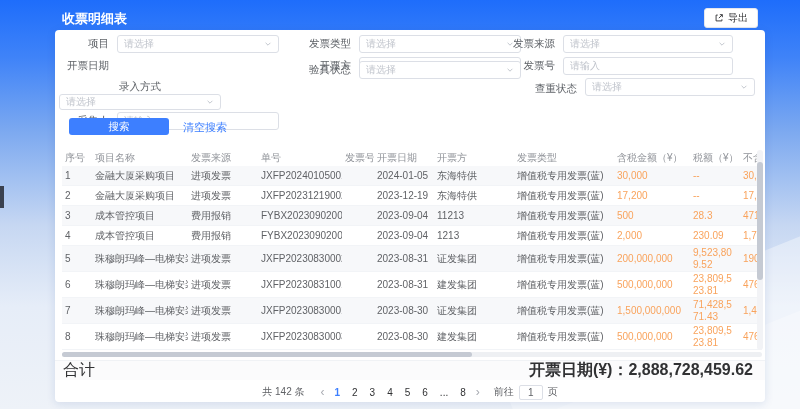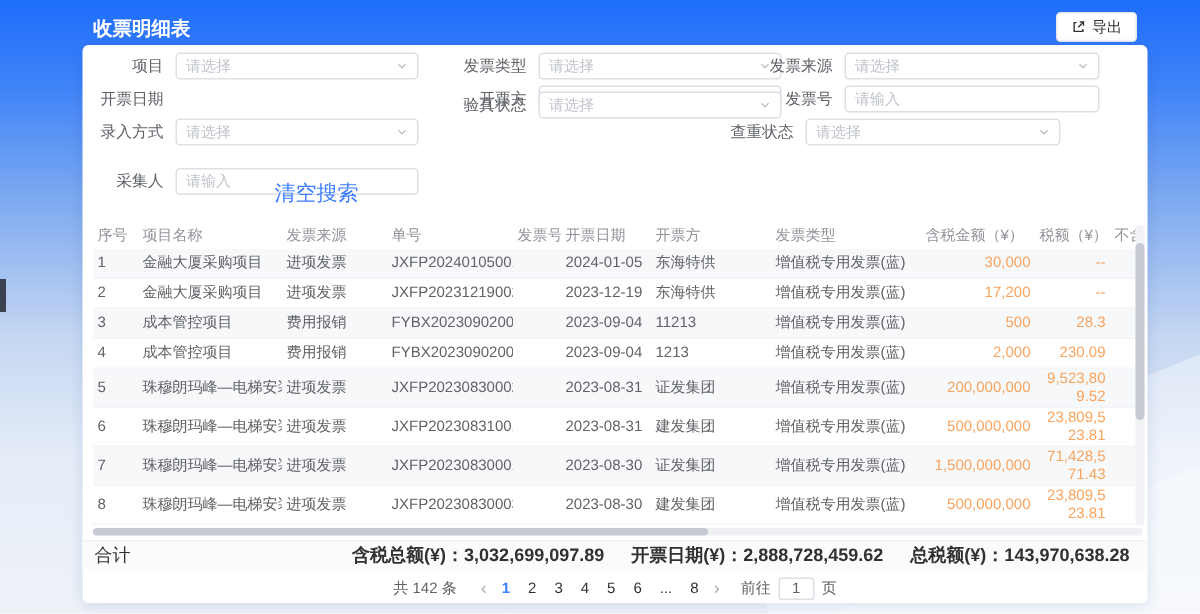--- a/index.html
+++ b/index.html
@@ -26,50 +26,50 @@
     display:flex; align-items:center; padding:0 6px; font-size:10px; color:#c0c4cc; }
   .field .ph { color:#c0c4cc; }
   .w162 { width:162px; } .w170 { width:170px; }
   .select { justify-content:space-between; }
   .chev { width:8px; height:8px; flex:none; }
   .sep { color:#606266; margin:0 6px; flex:none; }
   .cal { width:10px; height:10px; margin-right:5px; flex:none; }
   .search-btn { position:absolute; left:14px; top:88px; width:100px; height:17px;
     background:#3D7FFF; color:#fff; font-size:10.5px; border:none; border-radius:3px;
     display:flex; align-items:center; justify-content:center; cursor:pointer; }
-  .clear-link { position:absolute; left:128px; top:90px; font-size:14px; color:#3D7FFF; cursor:pointer; }
+  .clear-link { position:absolute; left:128px; top:90px; font-size:11px; color:#3D7FFF; cursor:pointer; }
 
   
   .table-clip { position:absolute; left:7px; top:120px; width:700px; height:200px; overflow:hidden; }
   .table-inner { width:800px; }
   .thead, .trow { display:flex; align-items:center; }
   .thead { height:16px; font-size:10px; color:#909399; }
   .trow { height:20px; font-size:10px; color:#606266; border-bottom:1px solid #f2f4f7; }
   .trow.tall { height:26px; }
   .trow.odd { background:#f7f8fa; }
   .cell { flex:none; padding:0 3px; white-space:nowrap; overflow:hidden; line-height:1.15; }
   .c0{width:30px}.c1{width:96px}.c2{width:70px}.c3{width:84px}.c4{width:32px}
   .c5{width:60px}.c6{width:80px}.c7{width:100px}.c8{width:76px}
   .c9{width:50px; white-space:normal; word-break:break-all;}
   .c10{width:120px}
   .thead .c9 { white-space:nowrap; }
-  .amt { color:#F9A35C;text-align:right; }
+  .amt { color:#F9A35C; }
 
   .hscroll { position:absolute; left:7px; top:322px; width:700px; height:5px;
     background:#eef0f3; border-radius:3px; }
   .hscroll .thumb { width:410px; height:5px; background:#c5cad3; border-radius:3px; }
   .vscroll { position:absolute; right:2px; top:120px; width:6px; height:200px;
     background:#f2f3f6; border-radius:3px; }
   .vscroll .thumb { position:absolute; top:12px; width:6px; height:118px;
     background:#c5cad3; border-radius:3px; }
 
   
   .tfoot { position:absolute; left:0; top:330px; width:710px; height:20px;
     background:#fbfbfc; border-top:1px solid #f0f2f5; display:flex; align-items:center;
-    font-size:12px; color:#303133; }
+    font-size:16px; color:#303133; }
   .tfoot .sum-label { padding-left:8px; }
   .totals { margin-left:auto; display:flex; gap:18px; padding-right:12px; font-weight:bold; }
 
   
   .pager { position:absolute; left:0; top:353px; width:710px; height:18px;
     display:flex; justify-content:center; align-items:center; gap:8px;
     font-size:10px; color:#606266; }
   .pager .total { color:#606266; margin-right:8px; }
   .pg-arrow { color:#a8abb2; font-size:12px; line-height:10px; cursor:pointer; }
   .page { color:#303133; cursor:pointer; padding:0 2px; }
@@ -137,55 +137,56 @@
       <span class="ph">请输入</span>
     </div>
   </div>
   <div class="fgroup" style="left:450px; top:28px;">
     <div class="flabel">发票号</div>
     <div class="field w170">
       <span class="ph">请输入</span>
     </div>
   </div>
 
-  <div class="fgroup" style="left:4px; top:50px;">
+  <div class="fgroup" style="left:4px; top:50px;flex-direction:column;">
     <div class="flabel">录入方式</div>
     <div class="field select w162">
       <span class="ph">请选择</span>
       <svg class="chev" viewBox="0 0 10 10" fill="none" stroke="#c0c4cc" stroke-width="1.2">
           <polyline points="2,3.5 5,6.5 8,3.5"></polyline>
         </svg>
     </div>
   </div>
   <div class="fgroup" style="left:246px; top:32px;">
     <div class="flabel">验真状态</div>
     <div class="field select w162">
       <span class="ph">请选择</span>
       <svg class="chev" viewBox="0 0 10 10" fill="none" stroke="#c0c4cc" stroke-width="1.2">
           <polyline points="2,3.5 5,6.5 8,3.5"></polyline>
         </svg>
     </div>
   </div>
-  <div class="fgroup" style="left:424px; top:50px;">
+  <div class="fgroup" style="left:472px; top:50px;align-items:flex-end;">
     <div class="flabel">查重状态</div>
     <div class="field select w170">
       <span class="ph">请选择</span>
       <svg class="chev" viewBox="0 0 10 10" fill="none" stroke="#c0c4cc" stroke-width="1.2">
           <polyline points="2,3.5 5,6.5 8,3.5"></polyline>
         </svg>
     </div>
   </div>
 
   <div class="fgroup" style="left:4px; top:83px;">
     <div class="flabel">采集人</div>
     <div class="field w162">
       <span class="ph">请输入</span>
     </div>
   </div>
 
+  <button class="search-btn">搜索</button>
   <span class="clear-link">清空搜索</span>
 
   <div class="table-clip">
     <div class="table-inner">
       <div class="thead">
           <div class="cell c0">序号</div>
           <div class="cell c1">项目名称</div>
           <div class="cell c2">发票来源</div>
           <div class="cell c3">单号</div>
           <div class="cell c4">发票号</div>
@@ -308,23 +309,21 @@
   <div class="hscroll">
     <div class="thumb"></div>
   </div>
   <div class="vscroll">
     <div class="thumb"></div>
   </div>
 
   <div class="tfoot">
     <span class="sum-label">合计</span>
     <div class="totals">
-      <span><span>含税总额(¥)：</span><span>3,032,699,097.89</span></span>
       <span><span>开票日期(¥)：</span><span>2,888,728,459.62</span></span>
-      <span><span>总税额(¥)：</span><span>143,970,638.28</span></span>
     </div>
   </div>
 
   <div class="pager">
     <span class="total">共 142 条</span>
     <span class="pg-arrow">‹</span>
     <span id="pages" style="display:flex;gap:8px;">
         <span class="page active">1</span>
         <span class="page">2</span>
         <span class="page">3</span>

